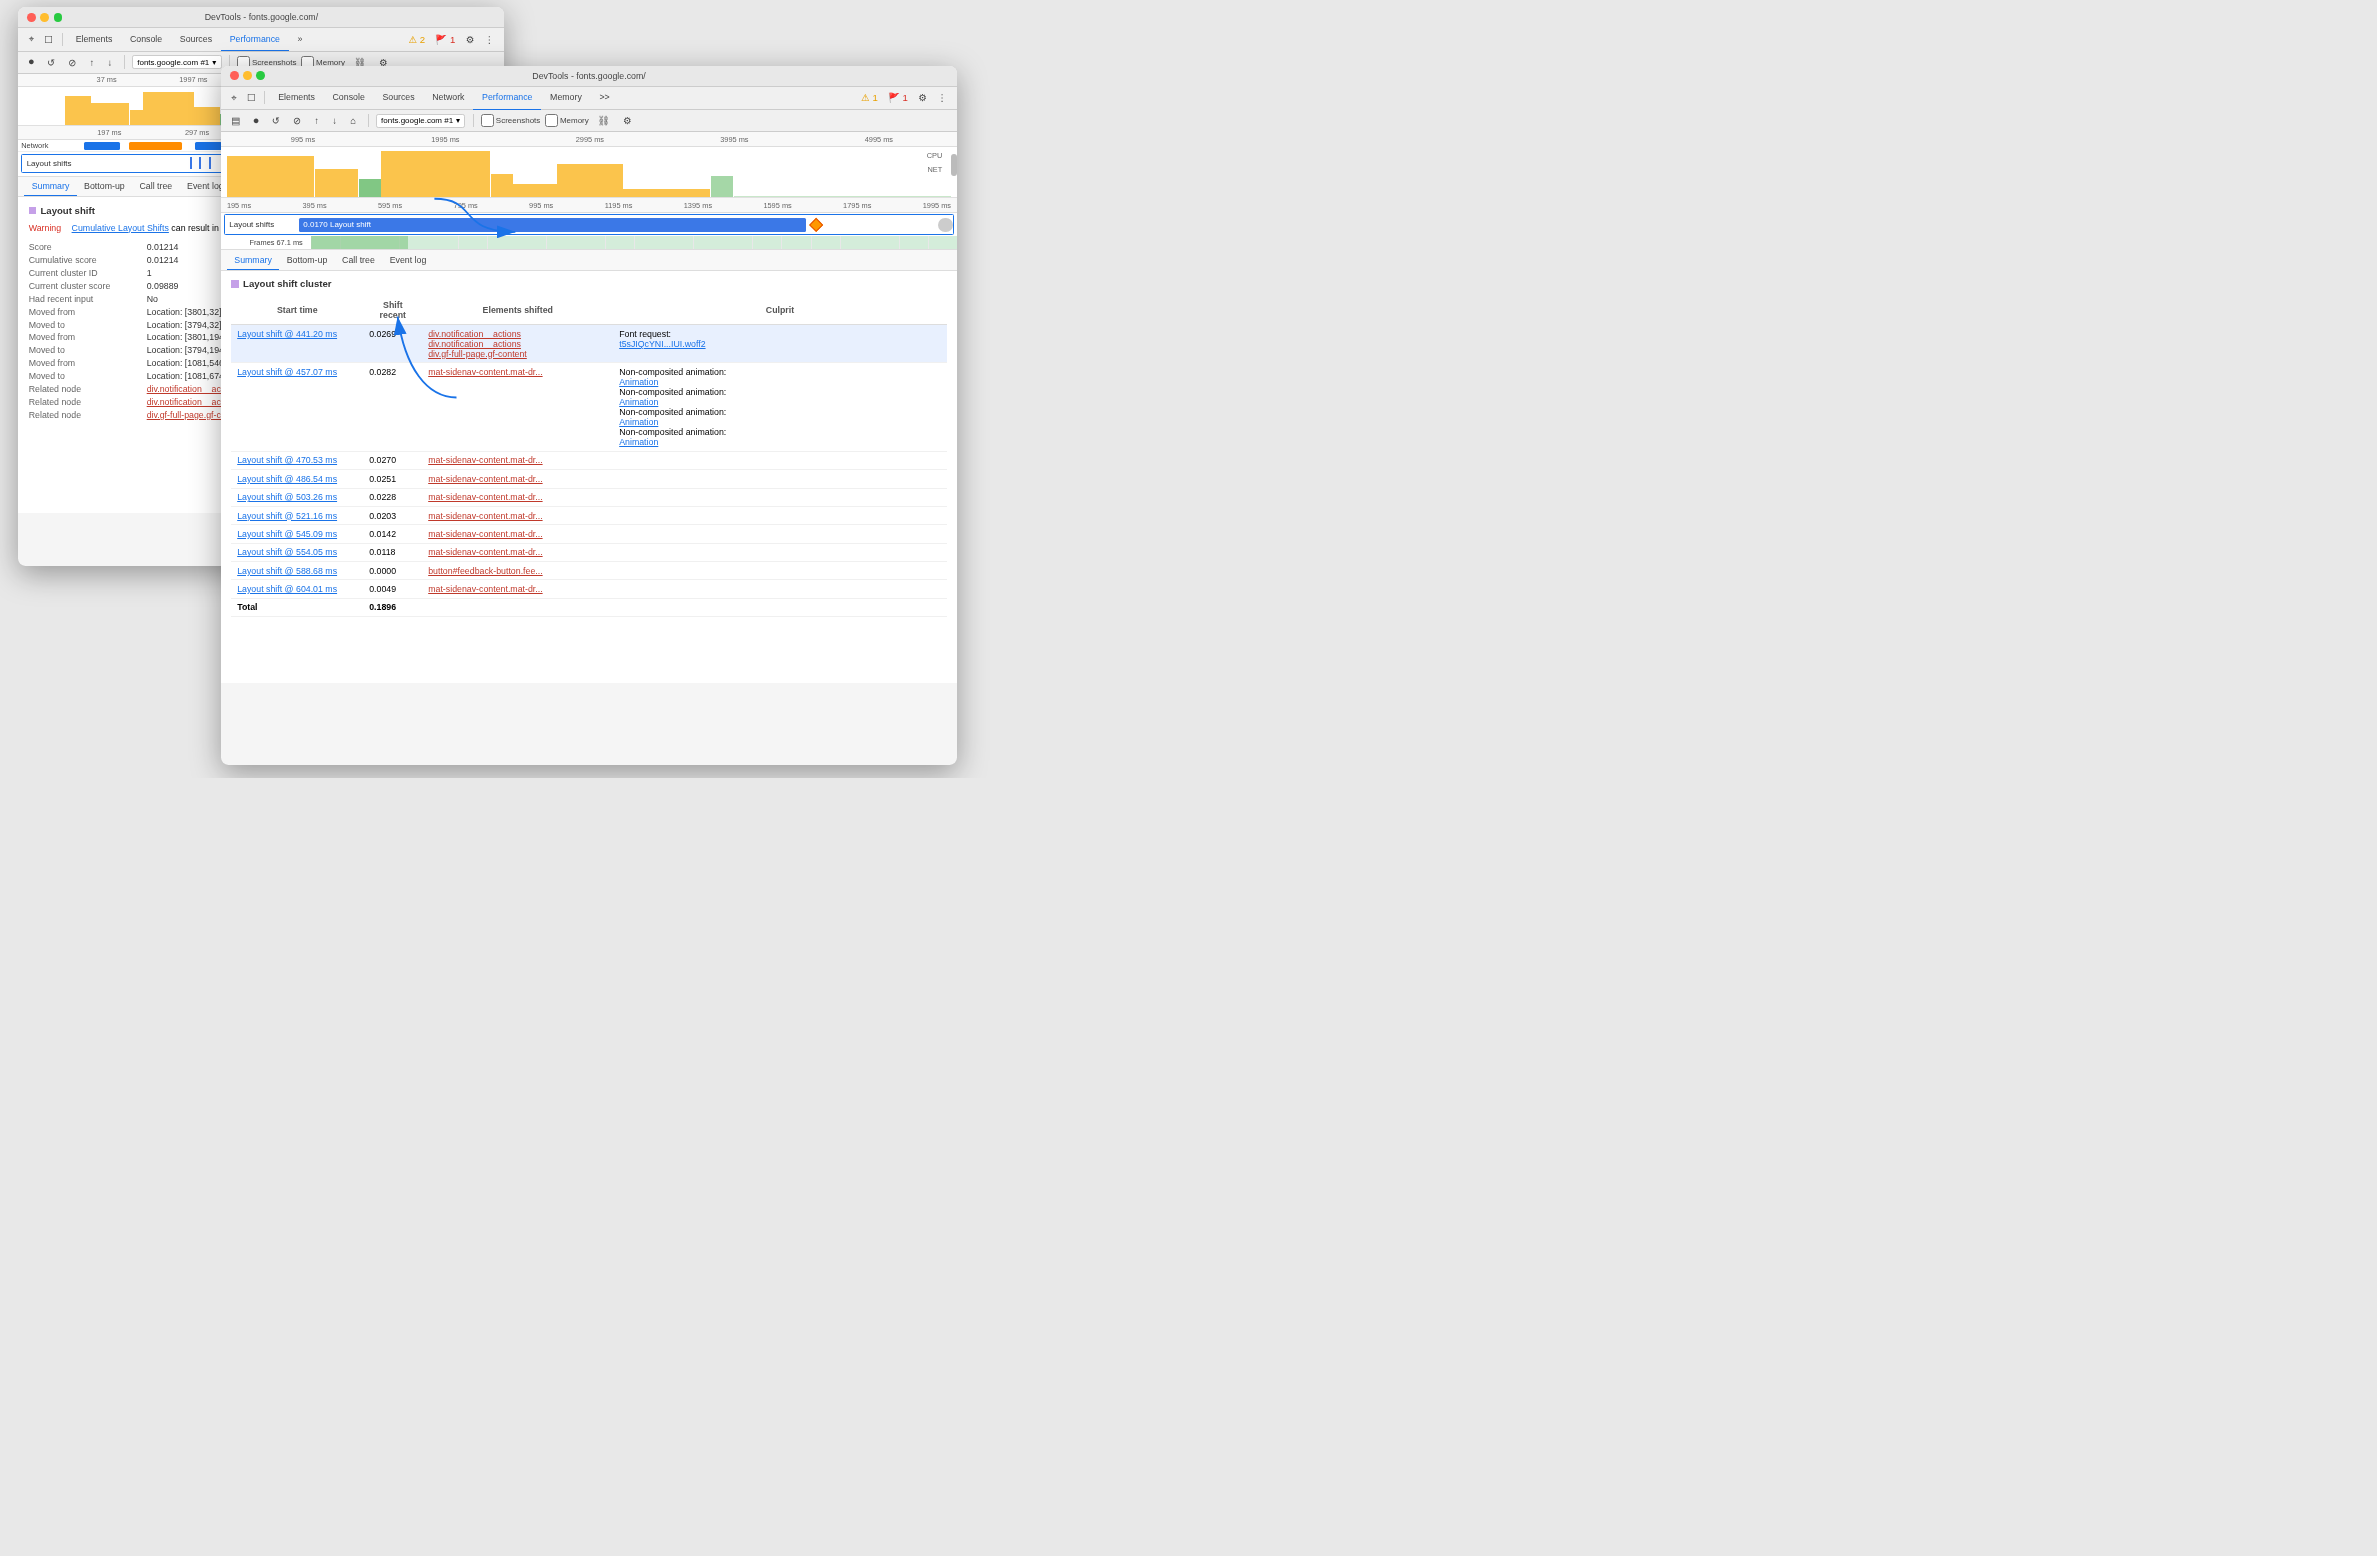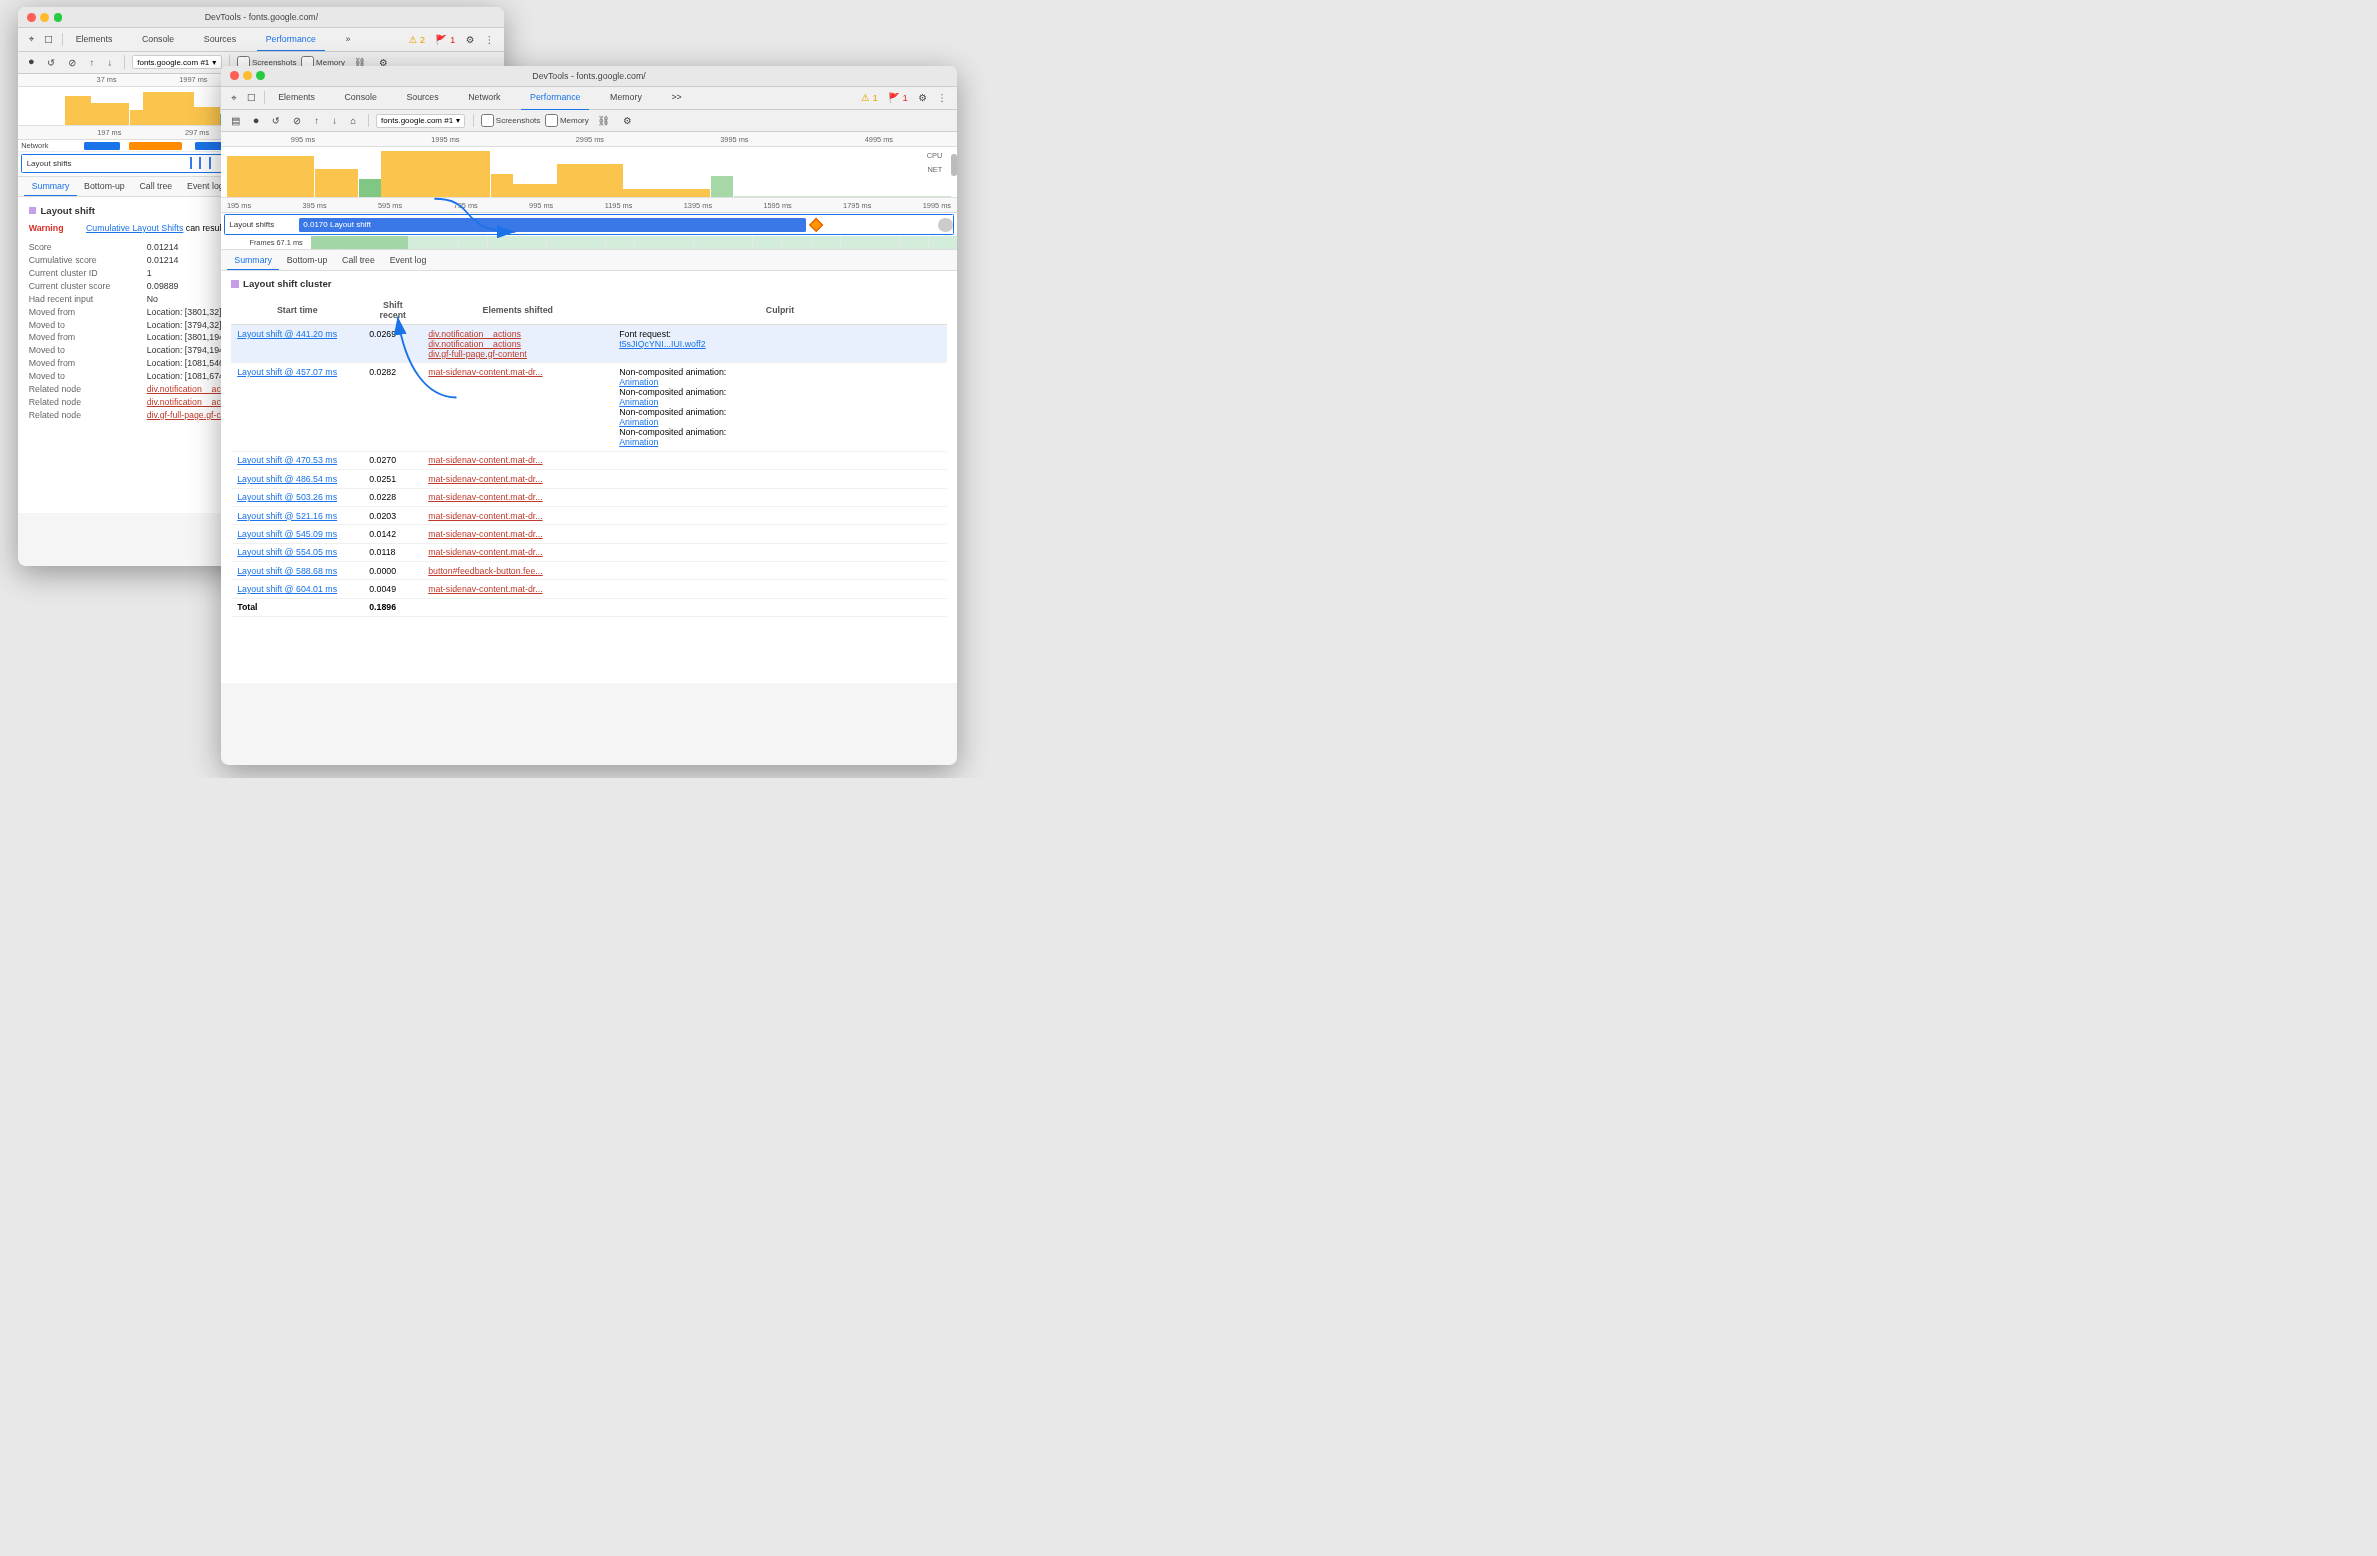--- a/index.html
+++ b/index.html
@@ -78,21 +78,21 @@
     .toolbar-sep {
       width: 0.7px;
       height: 13.2px;
       background: #ccc;
       margin: 0 2.9px;
     }
 
     .tab-bar {
       display: flex;
       align-items: center;
-      gap: 12px;
+      gap: 0;
       text-align: center;
     }
 
     .tab {
       padding: 0 8.8px;
       height: 23.6px;
       display: flex;
       align-items: center;
       cursor: pointer;
       font-size: 8.8px;
@@ -182,22 +182,22 @@
     }
 
     .warning-row {
       margin-bottom: 7.4px;
       font-size: 8.8px;
       line-height: 1.5;
     }
 
     .warning-label {
       color: #d93025;
-      font-weight: 700;
-      margin-right: 20px;
+      font-weight: 400;
+      margin-right: 8px;
     }
 
     .link { color: #1a73e8; text-decoration: underline; cursor: pointer; }
 
     .info-row {
       display: flex;
       font-size: 8.8px;
       margin-bottom: 2.9px;
       color: #333;
     }

